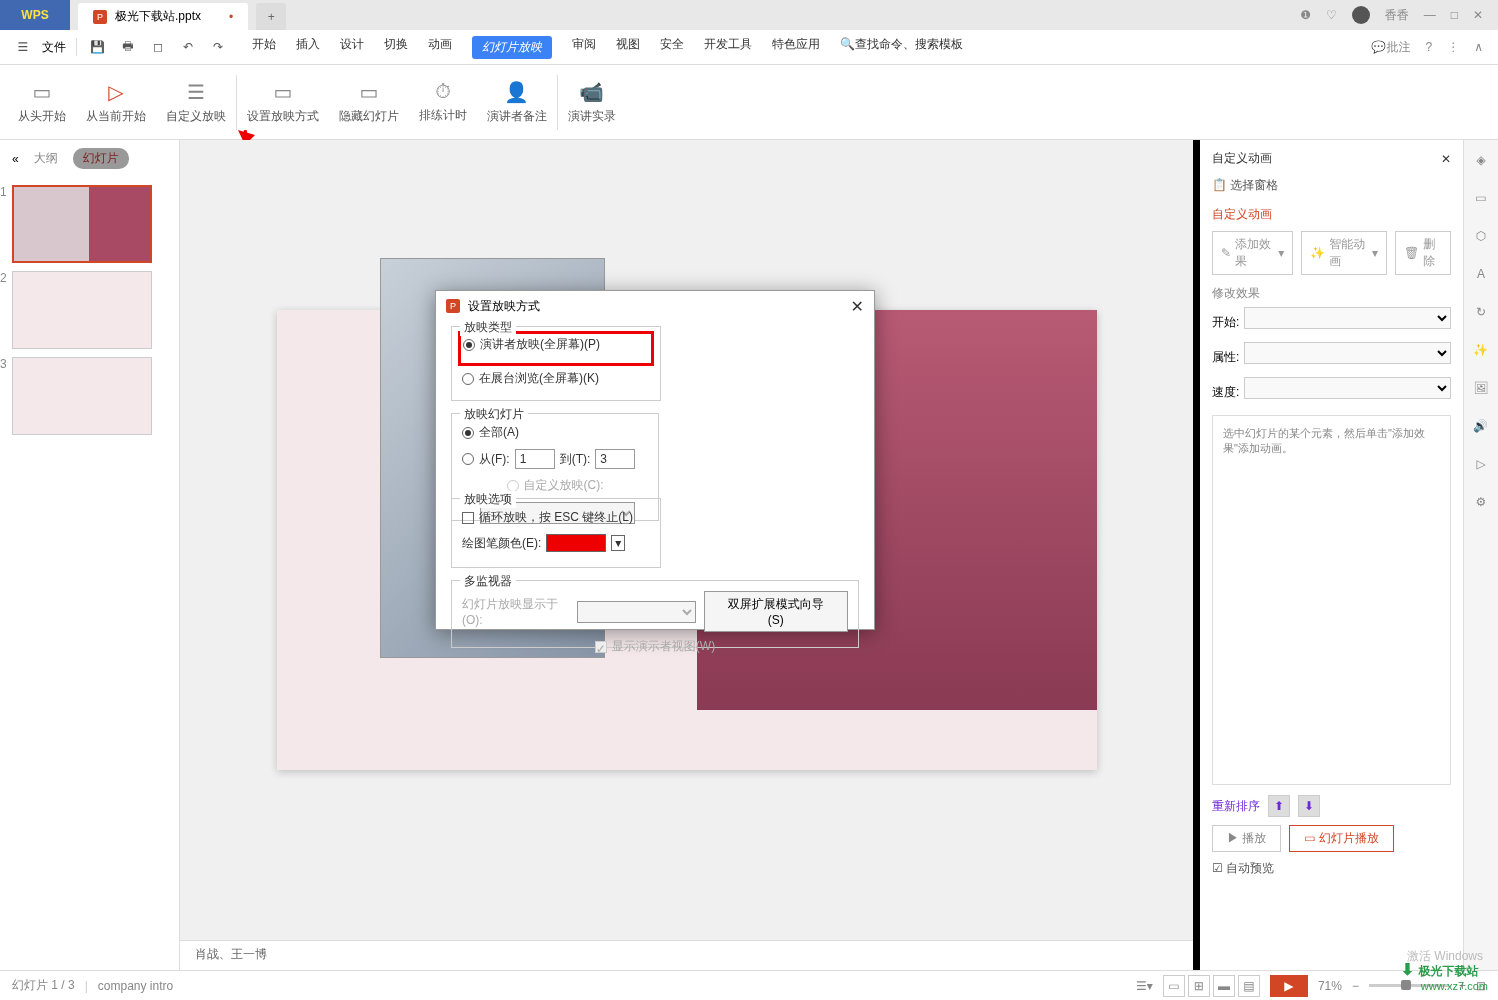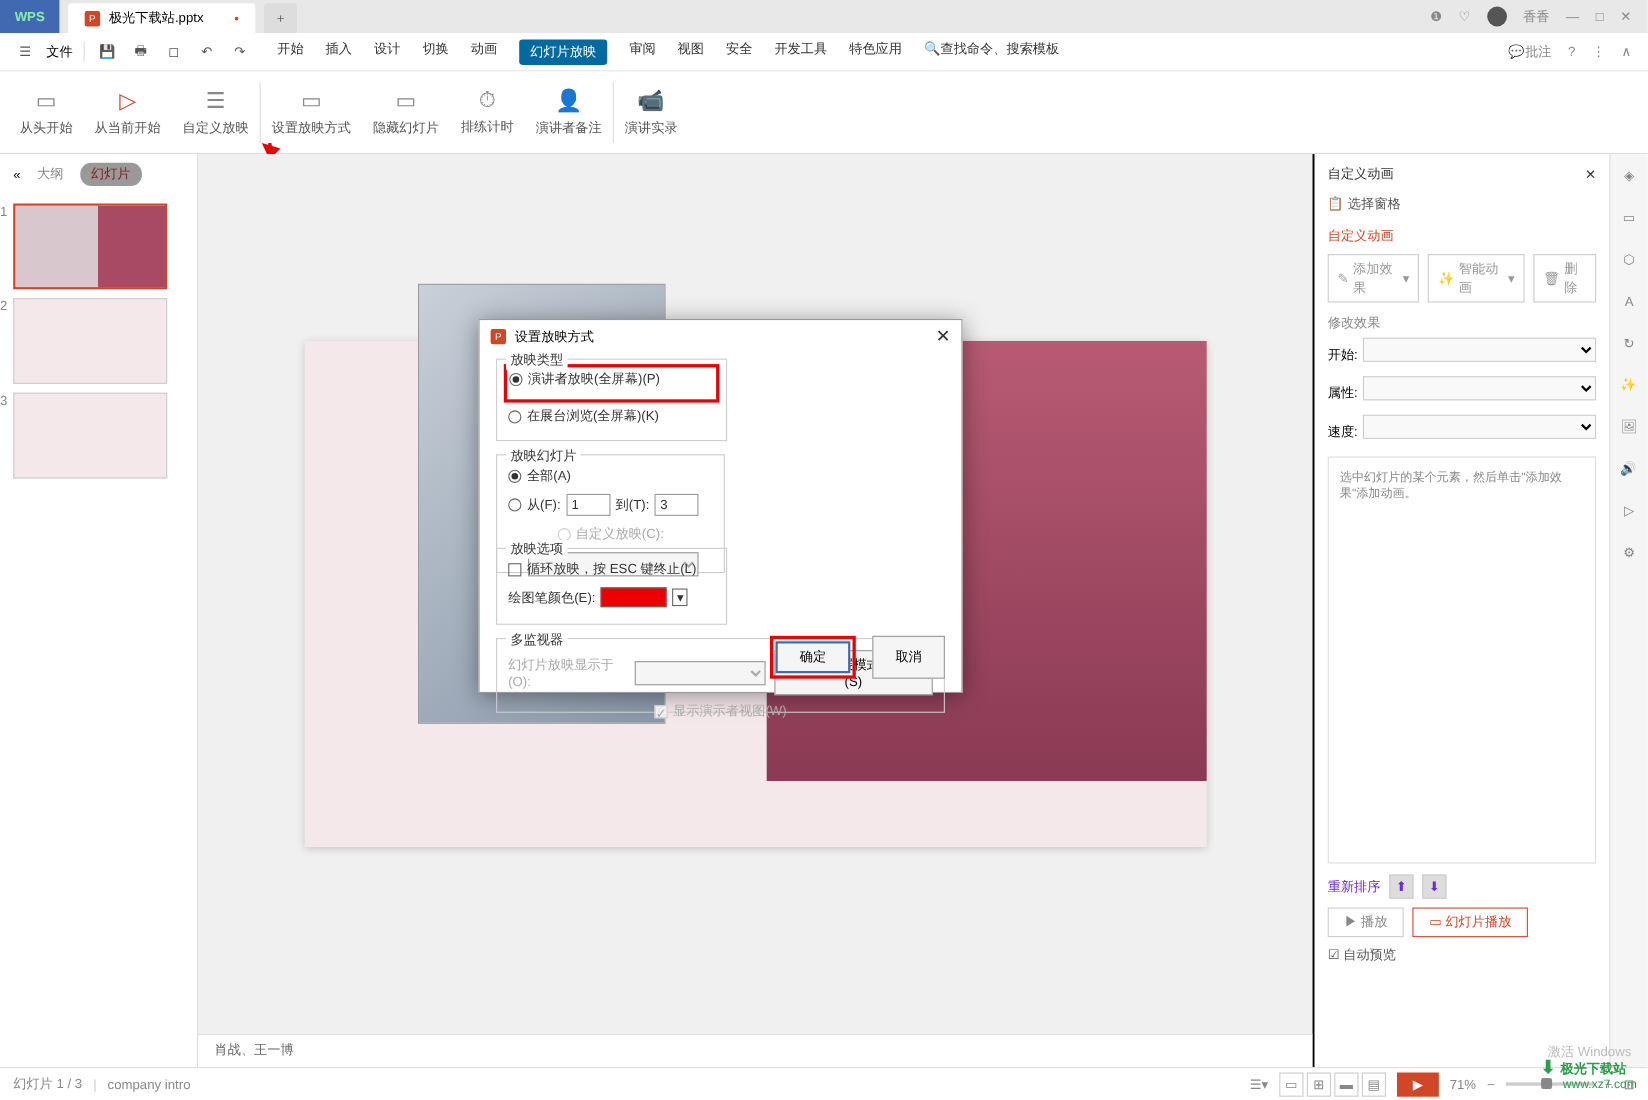--- a/index.html
+++ b/index.html
@@ -1,30 +1,30 @@
 <!DOCTYPE html>
 <html><head>
 <meta charset="utf-8">
 <style>
 *{margin:0;padding:0;box-sizing:border-box;font-family:"Microsoft YaHei",sans-serif;font-size:12px;}
 body{background:#fff;overflow:hidden;width:1498px;height:1000px;position:relative;}
 .titlebar{height:30px;background:#e8e8e8;display:flex;align-items:center;}
-.wps-logo{width:54px;height:30px;background:#4169b2;color:#86efac;display:flex;align-items:center;justify-content:center;font-weight:bold;}
+.wps-logo{width:70px;height:30px;background:#4169b2;color:#fde047;display:flex;align-items:center;justify-content:center;font-weight:bold;}
 .tab-active{height:27px;background:#fff;margin-left:8px;padding:0 15px;display:flex;align-items:center;gap:8px;border-radius:3px 3px 0 0;margin-top:3px;}
 .tab-p-icon{width:14px;height:14px;background:#d24625;border-radius:2px;display:inline-flex;align-items:center;justify-content:center;color:#fff;font-size:9px;}
 .tab-close{color:#d24625;margin-left:20px;}
 .tab-add{width:30px;height:27px;background:#ddd;margin-left:8px;margin-top:3px;display:flex;align-items:center;justify-content:center;color:#666;border-radius:3px 3px 0 0;}
 .titlebar-right{margin-left:auto;display:flex;align-items:center;gap:15px;padding-right:15px;color:#888;}
 .avatar{width:18px;height:18px;background:#555;border-radius:50%;}
 .menubar{height:35px;background:#fff;border-bottom:1px solid #ddd;display:flex;align-items:center;padding-left:12px;gap:8px;}
 .menubar .icon-btn{width:22px;height:22px;display:flex;align-items:center;justify-content:center;color:#555;}
 .menu-sep{width:1px;height:18px;background:#ddd;margin:0 2px;}
 .menu-items{display:flex;gap:20px;margin-left:15px;}
 .menu-item{color:#333;cursor:pointer;}
-.menu-item.active{background:#0369a1;color:#fff;padding:3px 10px;border-radius:3px;}
+.menu-item.active{background:#3b82f6;color:#fff;padding:3px 10px;border-radius:3px;font-style:italic;}
 .menubar-right{margin-left:auto;display:flex;align-items:center;gap:15px;padding-right:15px;color:#888;}
 .ribbon{height:75px;background:#fff;border-bottom:1px solid #ddd;display:flex;align-items:center;padding-left:8px;}
 .ribbon-item{display:flex;flex-direction:column;align-items:center;justify-content:center;padding:0 10px;height:70px;color:#555;gap:4px;}
 .ribbon-item .ricon{font-size:20px;color:#888;}
 .ribbon-sep{width:1px;height:55px;background:#ddd;}
 .arrow-red{position:absolute;left:235px;top:130px;pointer-events:none;}
 .main{display:flex;height:830px;}
 .side-panel{width:180px;background:#fff;border-right:1px solid #ddd;}
 .side-tabs{display:flex;align-items:center;gap:15px;padding:8px 12px;}
 .side-tabs .outline{color:#888;}
@@ -32,21 +32,21 @@
 .slide-thumb{margin:8px 12px;position:relative;}
 .slide-thumb .num{position:absolute;left:-12px;top:0;color:#888;}
 .thumb-img{width:140px;height:78px;background:#f5e8eb;border:1px solid #ccc;}
 .thumb-img.selected{border:2px solid #d24625;}
 .thumb1{background:linear-gradient(to right,#d8c8ce 55%,#a84a64 55%);position:relative;}
 .canvas-area{flex:1;background:#f0f0f0;position:relative;display:flex;flex-direction:column;}
 .canvas{flex:1;display:flex;align-items:center;justify-content:center;padding:30px;}
 .slide-view{width:820px;height:460px;background:#f5e8eb;box-shadow:0 2px 8px rgba(0,0,0,0.2);position:relative;}
 .slide-right{position:absolute;right:0;top:0;width:400px;height:400px;background:linear-gradient(180deg,#b85a74,#8a3a54);}
 .notes{height:30px;background:#fff;border-top:1px solid #ddd;padding:5px 15px;color:#666;}
-.anim-panel{width:270px;background:#fff;border-left:2px solid #000000;padding:10px 12px;}
+.anim-panel{width:270px;background:#fff;border-left:7px solid #000000;padding:10px 12px;}
 .anim-title{display:flex;align-items:center;justify-content:space-between;color:#333;margin-bottom:10px;}
 .anim-section{color:#d24625;margin:12px 0 8px;}
 .anim-row{display:flex;gap:8px;margin-bottom:10px;}
 .anim-btn{border:1px solid #ccc;padding:4px 8px;color:#999;background:#fff;display:flex;align-items:center;gap:4px;}
 .anim-label{color:#888;margin-bottom:5px;}
 .anim-select{width:100%;border:1px solid #ccc;height:22px;margin-bottom:8px;background:#f9f9f9;}
 .anim-hint{border:1px solid #ddd;padding:10px;color:#888;height:370px;margin-top:8px;font-size:11px;}
 .anim-footer{margin-top:10px;}
 .anim-reorder{display:flex;align-items:center;gap:8px;color:#6d28d9;margin-bottom:8px;}
 .arrow-btn{width:22px;height:22px;background:#ddd;border:1px solid #ccc;display:flex;align-items:center;justify-content:center;}
@@ -350,24 +350,20 @@
         <span class="disabled">幻灯片放映显示于(O):</span>
         <select class="dialog-select disabled"></select>
         <button class="dialog-btn">双屏扩展模式向导(S)</button>
       </div>
       <div class="radio-row disabled">
           <span class="checkbox" style="border-color:#ccc;background:#eee">✓</span>
           <span>显示演示者视图(W)</span>
         </div>
     </div>
   </div>
-  <div class="dialog-buttons">
-    <span class="highlight-red"><button class="dialog-btn" style="border:2px solid #3a6db5">确定</button></span>
-    <button class="dialog-btn">取消</button>
-  </div>
 </div>
 
 <div class="watermark">
   <div>激活 Windows</div>
 </div>
 <div class="watermark2">
   <div style="color:#2a9d4a;font-weight:bold;font-size:16px;">⬇ <span>极光下载站</span></div>
   <div style="color:#2a9d4a;font-size:11px;margin-left:20px;">www.xz7.com</div>
 </div>
 

